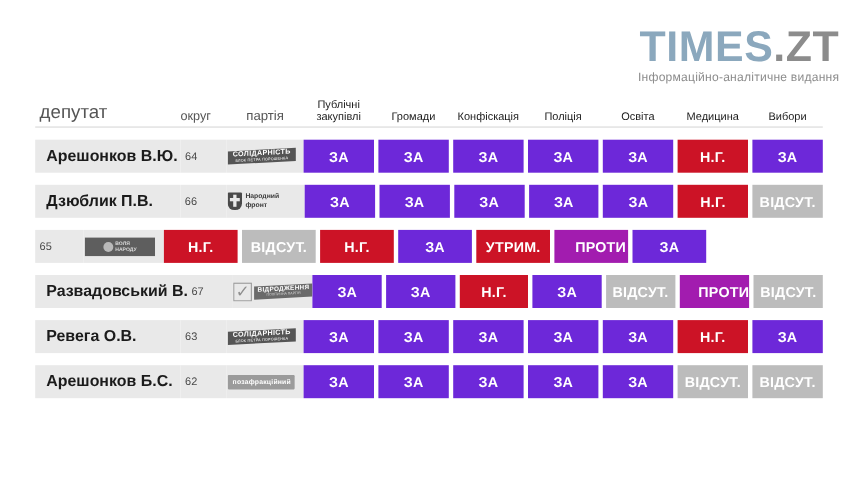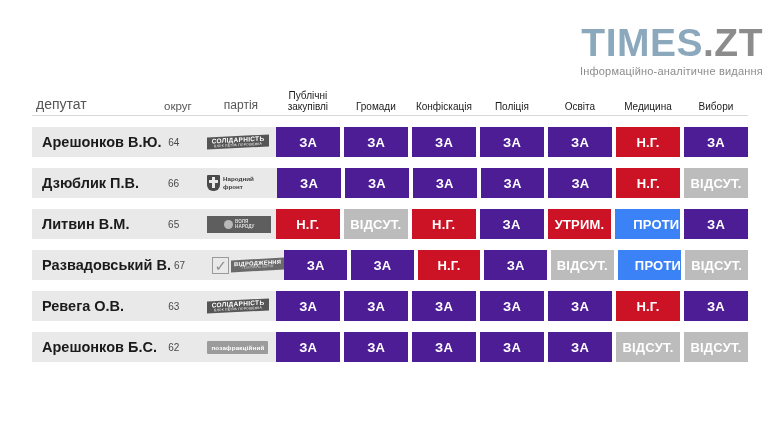--- a/index.html
+++ b/index.html
@@ -51,21 +51,21 @@
     height: 30px;
     padding-bottom: 3px;
   }
   .hdr {
     font-size: 11.5px;
     color: #2b2b2b;
     box-sizing: border-box;
   }
   .hdr-deputat {
     width: 138px;
-    font-size: 14px;
+    font-size: 17px;
     color: #555;
     font-weight: normal;
     padding-left: 4px;
   }
   .hdr-okrug {
     width: 44px;
     font-size: 11.5px;
     color: #555;
     text-align: left;
   }
@@ -275,23 +275,23 @@
     display: flex;
     align-items: center;
     justify-content: center;
     box-sizing: border-box;
     font-size: 13px;
     font-weight: bold;
     color: #ffffff;
     letter-spacing: 0.2px;
   }
   .vote:last-child { margin-right: 0; }
-  .vote.za     { background: #4c1d95; }
+  .vote.za     { background: #6d28d9; }
   .vote.ng     { background: #cc1326; }
-  .vote.proty  { background: #3b82f6; padding-left: 17px; }
+  .vote.proty  { background: #a21caf; padding-left: 17px; }
   .vote.utrym  { background: #cc1326; }
   .vote.vidsut { background: #bcbcbc; }
 </style>
 </head>
 <body>
 
 <div id="brand">
   <div id="brand-title"><span>TIMES</span><span class="zt">.ZT</span></div>
   <div id="brand-sub">Інформаційно-аналітичне видання</div>
 </div>
@@ -353,21 +353,20 @@
         </div>
         <div class="vote za">ЗА</div>
         <div class="vote za">ЗА</div>
         <div class="vote za">ЗА</div>
         <div class="vote za">ЗА</div>
         <div class="vote za">ЗА</div>
         <div class="vote ng">Н.Г.</div>
         <div class="vote vidsut">ВІДСУТ.</div>
       </div>
       <div class="data-row">
-        <div class="cell-name">Литвин В.М.</div>
         <div class="cell-okrug">65</div>
         <div class="cell-party">
           <div class="logo" title="Воля народу">
             <div class="logo-vn">
               <div class="sun"></div>
               <div class="txt">
                 <div>ВОЛЯ</div>
                 <div>НАРОДУ</div>
               </div>
             </div>

